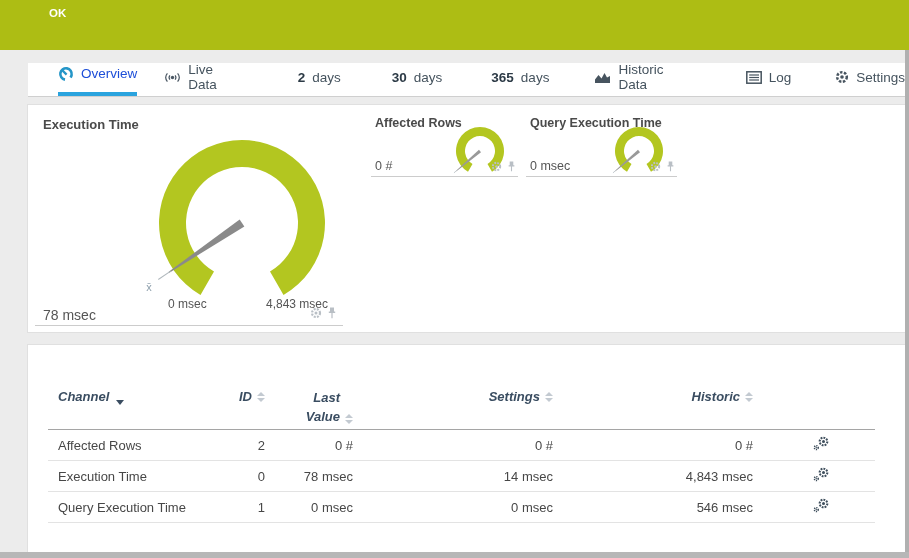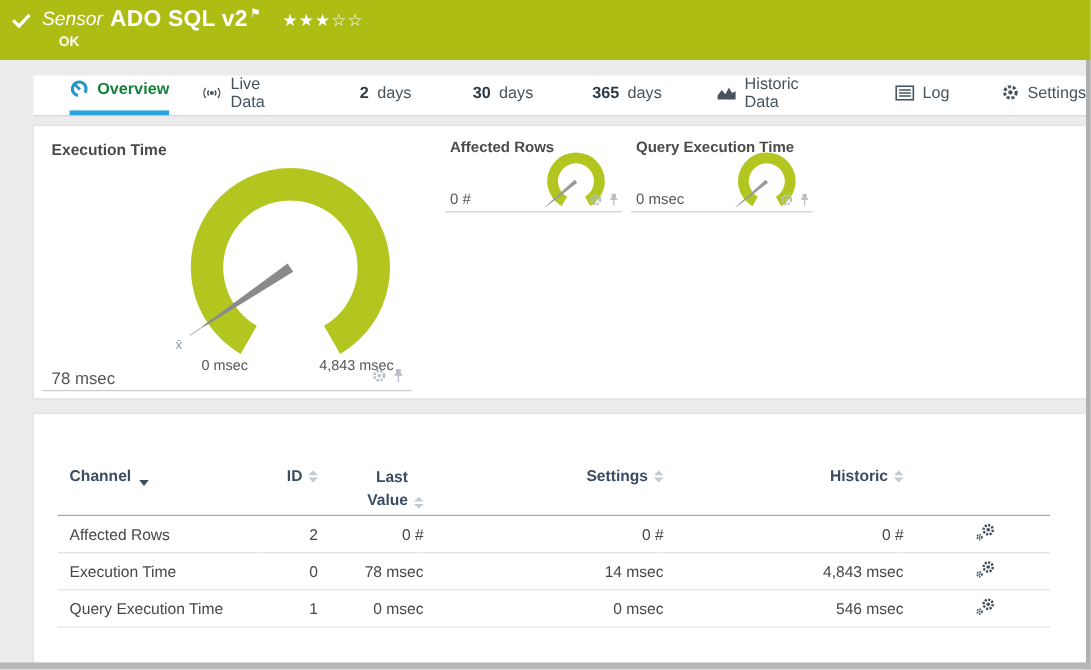--- a/index.html
+++ b/index.html
@@ -16,21 +16,21 @@
   .flag{font-size:10px;position:relative;top:-6px;left:2px;}
   .stars{margin-left:20px;font-size:14px;letter-spacing:1px;}
   .sensor-status{margin:1px 0 0 39px;font-size:11.5px;font-weight:bold;}
   
   .wrap{margin-left:28px;width:877px;}
   
   .tabs{margin-top:13px;background:#fff;height:33px;border-bottom:1px solid #cfcfcf;
         display:flex;align-items:stretch;font-size:13.5px;color:#45535e;}
   .tab{display:flex;align-items:center;gap:7px;cursor:pointer;box-sizing:border-box;padding-bottom:5px;}
   .tab .num{font-weight:bold;color:#2c3a46;}
-  .tab.active{border-bottom:4px solid #2aa3de;padding-bottom:8px;font-weight:bold;color:#15803d;}
+  .tab.active{border-bottom:4px solid #2aa3de;padding-bottom:8px;font-weight:normal;color:#1d4ed8;}
   .ticon{display:inline-flex;align-items:center;}
   
   .panel{background:#fff;outline:1px solid #e0e0e0;}
   .gauges{margin-top:8px;height:227px;display:flex;position:relative;}
   .w1{width:308px;margin-left:7px;position:relative;height:221px;border-bottom:1px solid #ccc;box-sizing:border-box;}
   .w1 .title{position:absolute;top:12px;left:8px;font-weight:bold;font-size:13px;color:#4a4a4a;}
   .w1 svg.g{position:absolute;left:92px;top:18px;}
   .glabels{position:absolute;top:192px;left:133px;width:160px;display:flex;justify-content:space-between;
            font-size:12px;color:#555;}
   .gvalue{position:absolute;left:8px;bottom:2px;font-size:14px;color:#555;}
@@ -39,21 +39,21 @@
   .mini.m1{width:147px;margin-left:28px;}
   .mini.m2{width:151px;margin-left:8px;}
   .mini .title{position:absolute;top:11px;left:4px;font-weight:bold;font-size:12.5px;color:#4a4a4a;}
   .mini svg.g{position:absolute;right:10px;top:20px;}
   .mini .gvalue{left:4px;bottom:3px;font-size:12.5px;}
   .mini .wicons{right:2px;bottom:1px;}
   
   .tablepanel{margin-top:13px;height:208px;box-sizing:border-box;padding-top:44px;overflow:hidden;}
   table{border-collapse:collapse;margin-left:20px;width:827px;table-layout:fixed;}
   col.c1{width:170px}col.c2{width:47px}col.c3{width:88px}col.c4{width:200px}col.c5{width:200px}
-  th{vertical-align:top;padding:0;font-size:13px;color:#3a4d61;font-weight:bold;height:40px;}
+  th{vertical-align:top;padding:0;font-size:13px;color:#3a4d61;font-weight:bold;height:40px;font-style:italic;}
   th .hcell{display:flex;justify-content:flex-end;align-items:flex-start;}
   th .hleft{display:flex;justify-content:flex-start;align-items:center;padding-left:10px;cursor:pointer;}
   th .hwrap{display:flex;justify-content:flex-end;align-items:flex-end;}
   th .lv{display:inline-block;width:42px;text-align:right;line-height:1.45;}
   thead tr{border-bottom:1px solid #a5a5a5;}
   tbody tr{border-bottom:1px solid #e3e3e3;}
   td{height:30px;padding:0;font-size:13px;color:#474747;}
   td.ch{padding-left:10px;}
   td.r{text-align:right;}
   td.ic{padding-left:60px;}
@@ -64,31 +64,20 @@
   .tridn{display:inline-block;width:0;height:0;border-left:4.5px solid transparent;
          border-right:4.5px solid transparent;border-top:5px solid #3a4d61;margin-left:7px;position:relative;top:6px;}
   
   .bottomstrip{position:absolute;left:0;right:0;bottom:0;height:6px;background:#b7b7b7;}
   .rightstrip{position:absolute;right:0;top:50px;bottom:0;width:4px;background:#b0b0b0;}
 </style>
 </head>
 <body>
 
 <div class="sensor-bar">
-  <div class="sensor-row1">
-    <span class="ticon">
-      <svg width="16" height="13" viewBox="0 0 16 13">
-          <path d="M1 6 L5.8 10.8 L14.6 1.4" stroke="#fff" stroke-width="2.7" fill="none"></path>
-        </svg>
-    </span>
-    <span class="sensor-type">Sensor</span>
-    <span class="sensor-name">ADO SQL v2</span>
-    <span class="flag">⚑</span>
-    <span class="stars"><span>★★★</span><span>☆☆</span></span>
-  </div>
   <div class="sensor-status">OK</div>
 </div>
 
 <div class="wrap">
 
   <div class="tabs">
     <div class="tab active" style="margin-left:30px">
       <span class="ticon">
         <svg width="16" height="16" viewBox="0 0 16 16">
           <circle cx="8" cy="8" r="5.7" fill="none" stroke="#2596c8" stroke-width="2.6" stroke-dasharray="29 7.5" transform="rotate(100 8 8)"></circle>

